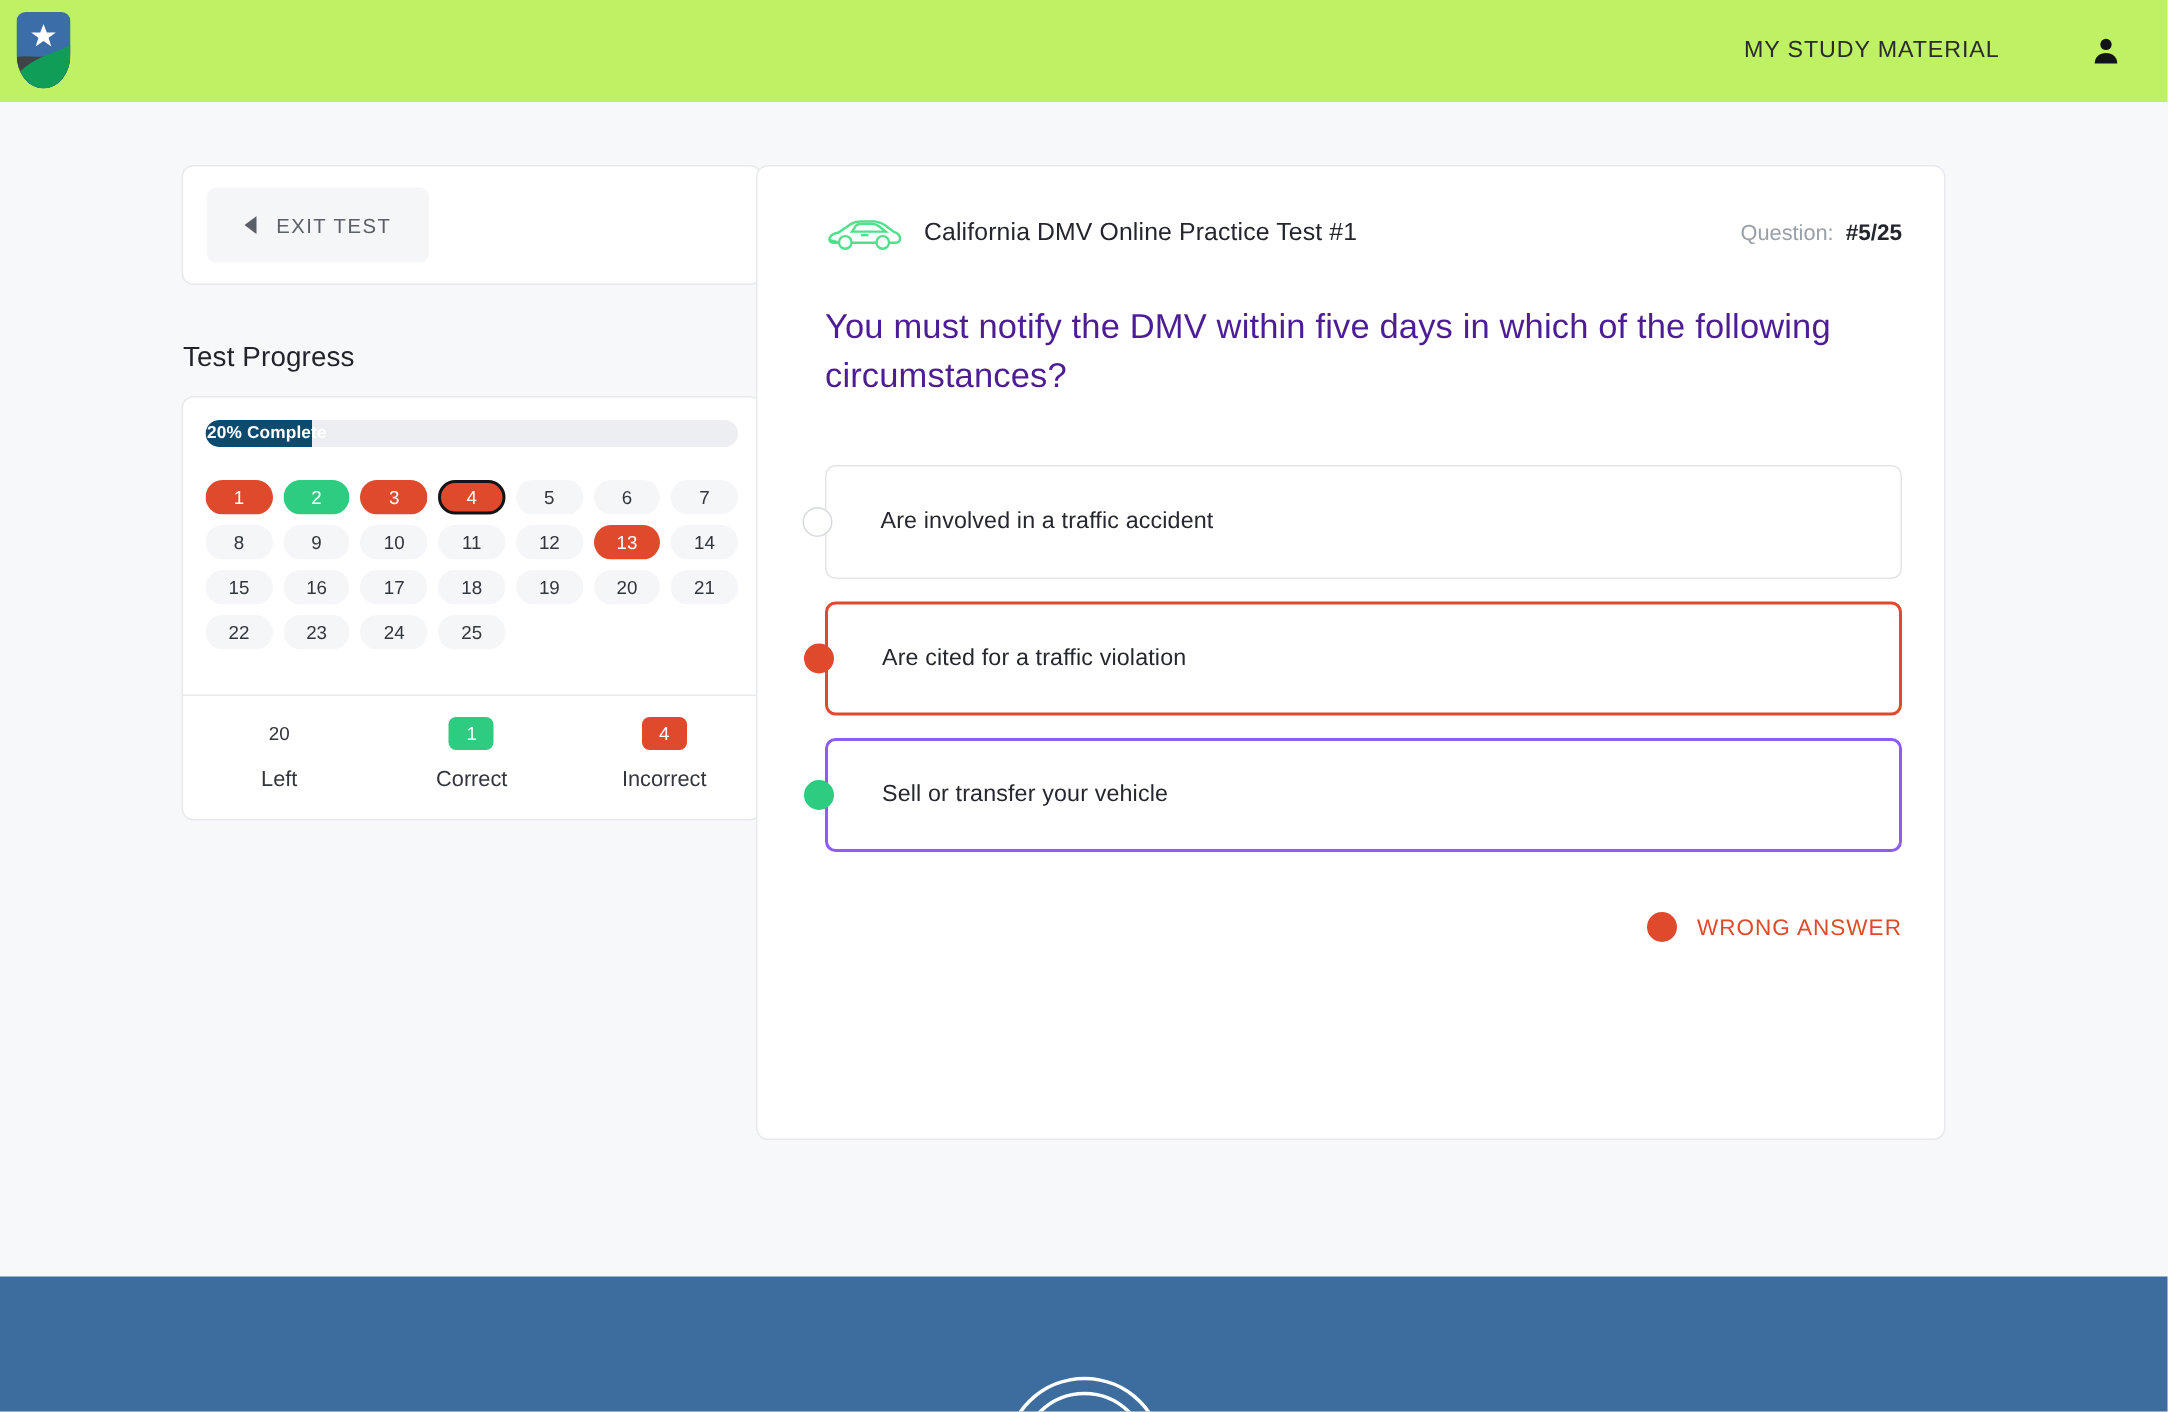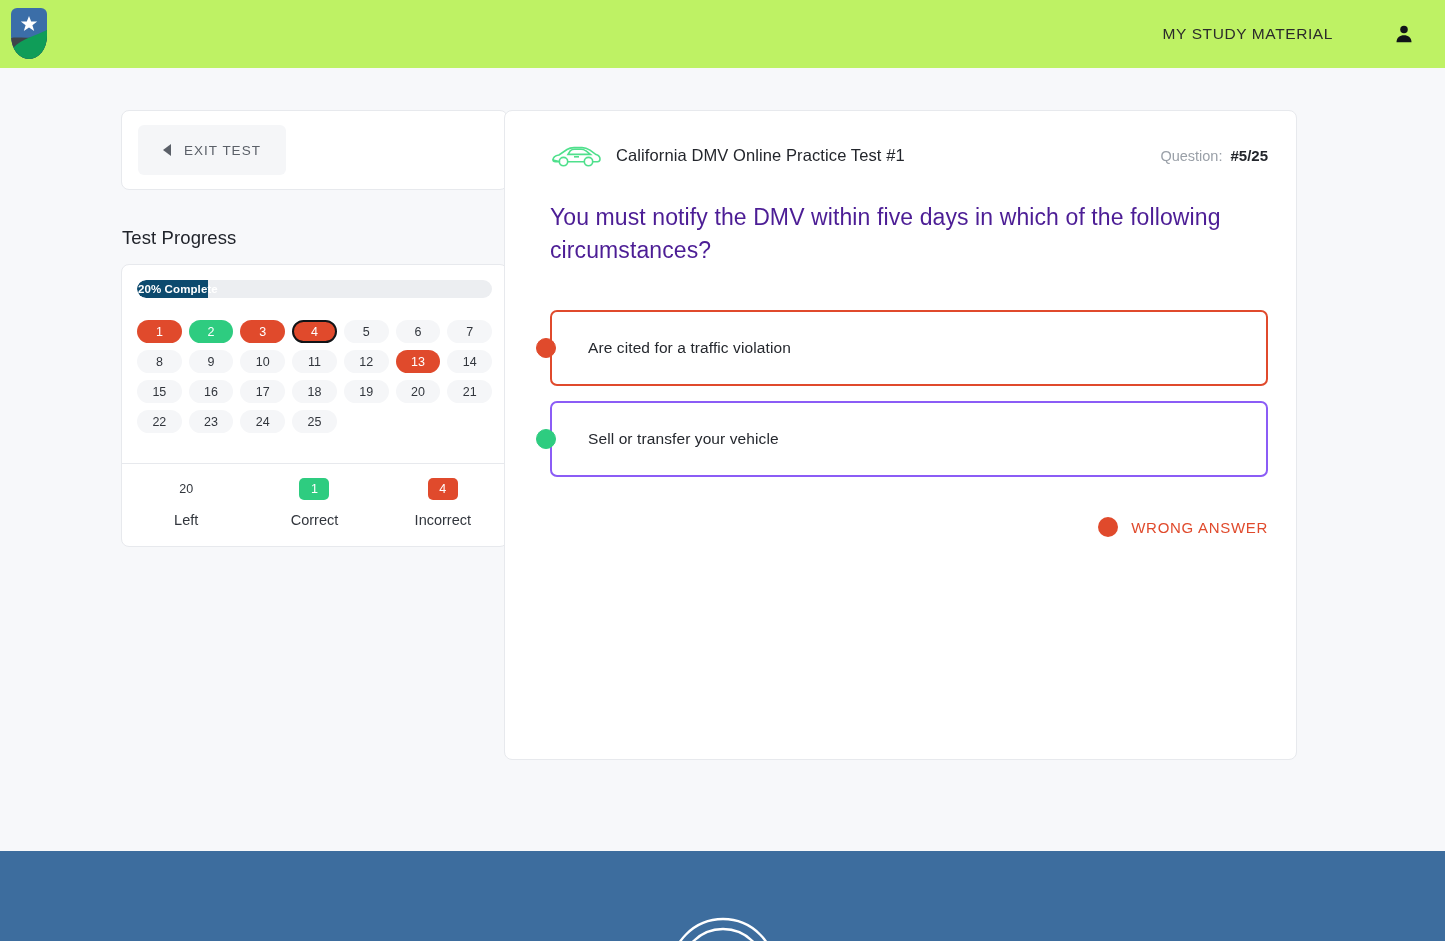--- a/index.html
+++ b/index.html
@@ -372,20 +372,24 @@
       <span class="qhead-title">California DMV Online Practice Test #1</span>
       <span class="qhead-right">
         <span class="lbl">Question:</span>
         <span class="val">#5/25</span>
       </span>
     </div>
 
     <div class="qtext">You must notify the DMV within five days in which of the following circumstances?</div>
 
     <div class="options" id="options">
+        <div class="option">
+          <span class="dot"></span>
+          <span class="txt">Are involved in a traffic accident</span>
+        </div>
         <div class="option wrong">
           <span class="dot"></span>
           <span class="txt">Are cited for a traffic violation</span>
         </div>
         <div class="option right">
           <span class="dot"></span>
           <span class="txt">Sell or transfer your vehicle</span>
         </div>
       </div>
 

